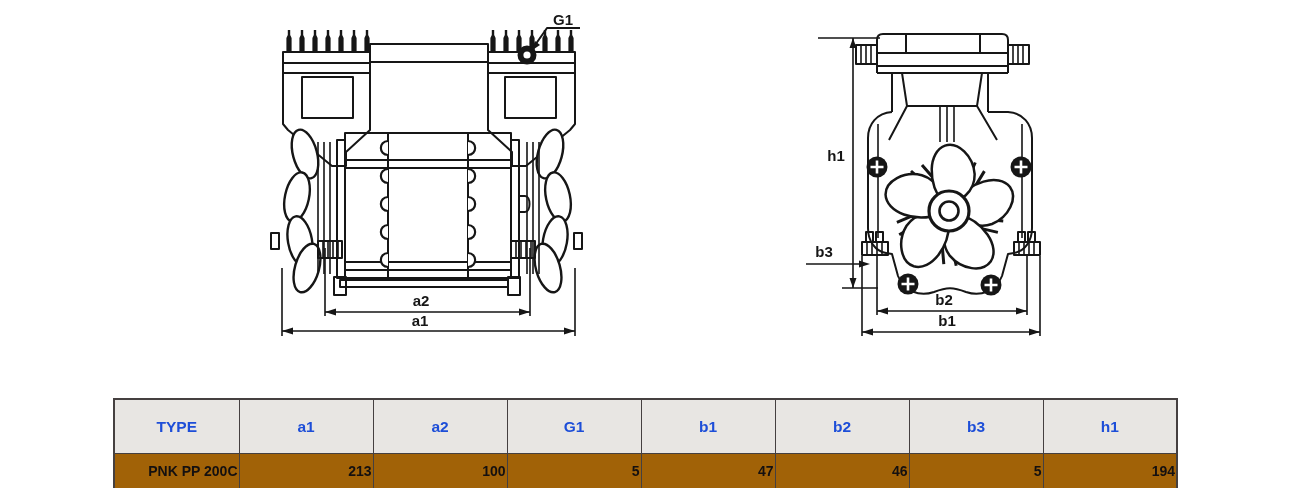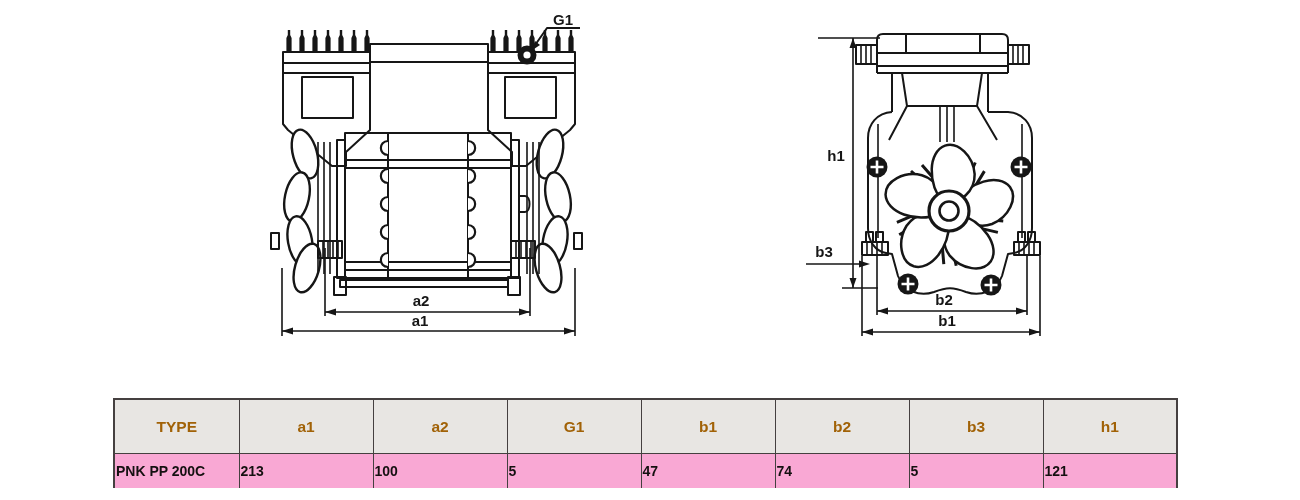--- a/index.html
+++ b/index.html
@@ -6,23 +6,23 @@
   .canvas{position:relative;width:1300px;height:488px;background:#fff;overflow:hidden;
           font-family:"Liberation Sans",sans-serif;}
   svg{position:absolute;left:0;top:0;}
   .ln{stroke:#161616;fill:none;stroke-width:2;stroke-linejoin:round;stroke-linecap:butt;}
   .thin{stroke-width:1.6;}
   .dim{font:bold 15px "Liberation Sans",sans-serif;fill:#161616;text-anchor:middle;}
   .arr{fill:#161616;stroke:none;}
   .spec-table{position:absolute;left:113px;top:398px;border-collapse:collapse;table-layout:fixed;
               border:2px solid #454040;}
   .spec-table th{background:#e8e6e3;border:1px solid #454040;height:51px;
-                 font:bold 15.5px "Liberation Sans",sans-serif;color:#a16207;text-align:center;}
-  .spec-table td{background:#f9a8d4;border:1px solid #454040;height:32px;
-                 font:bold 14px "Liberation Sans",sans-serif;color:#141010;text-align:left;}
+                 font:bold 15.5px "Liberation Sans",sans-serif;color:#1d4ed8;text-align:center;}
+  .spec-table td{background:#a16207;border:1px solid #454040;height:32px;
+                 font:bold 14px "Liberation Sans",sans-serif;color:#141010;text-align:right;}
 </style>
 </head>
 <body>
 
 <div class="canvas">
 
 <svg width="1300" height="392" viewBox="0 0 1300 392">
   <defs>
     <path id="fin" d="M-2.6,0 V-14 L-1.2,-17 V-22 H1.2 V-17 L2.6,-14 V0 Z" fill="#161616"></path>
     <path id="coilL" d="M0,-7 C-9.5,-7 -9.5,7 0,7" fill="#fff" stroke="#161616" stroke-width="2.2"></path>
@@ -256,20 +256,20 @@
       <th>h1</th>
     </tr>
   </thead>
   <tbody>
     <tr>
       <td>PNK PP 200C</td>
       <td>213</td>
       <td>100</td>
       <td>5</td>
       <td>47</td>
-      <td>74</td>
+      <td>46</td>
       <td>5</td>
-      <td>121</td>
+      <td>194</td>
     </tr>
   </tbody>
 </table>
 
 </div>
 
 </body></html>

